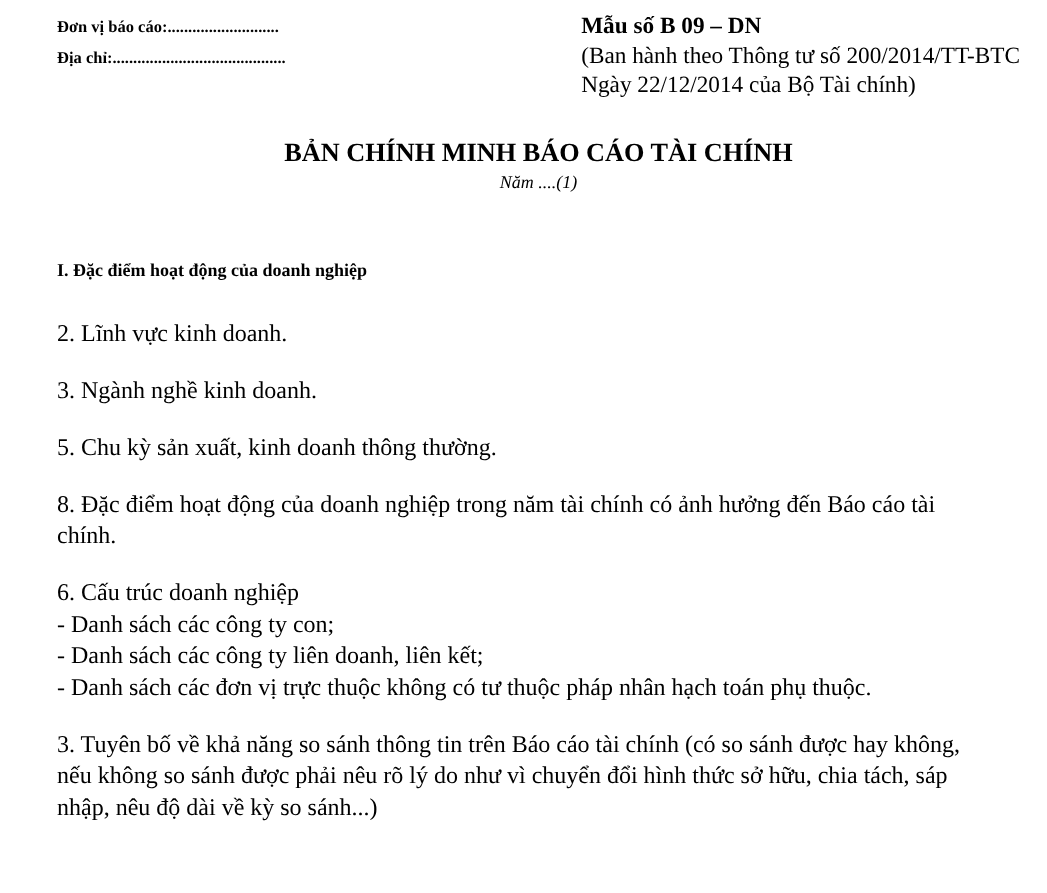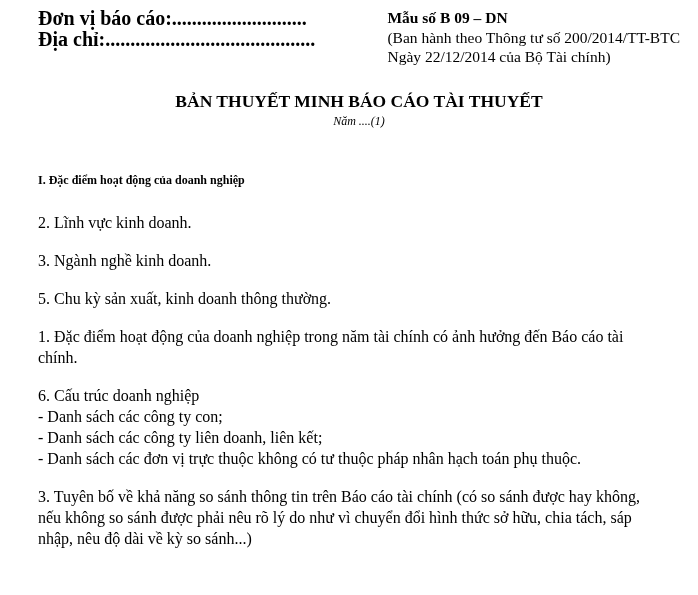--- a/index.html
+++ b/index.html
@@ -18,21 +18,21 @@
     padding: 8px 18px 0 38px;
     overflow: hidden;
   }
   .doc-header {
     display: flex;
     justify-content: space-between;
     align-items: flex-start;
   }
   .header-left {
     font-weight: bold;
-    font-size: 20px;
+    font-size: 11px;
     line-height: 21px;
     white-space: nowrap;
   }
   .header-right {
     text-align: left;
     font-size: 15.5px;
     line-height: 19.5px;
   }
   .form-number {
     font-weight: bold;
@@ -77,31 +77,31 @@
       <div>Địa chỉ:..........................................</div>
     </div>
     <div class="header-right">
       <div class="form-number">Mẫu số B 09 – DN</div>
       <div>(Ban hành theo Thông tư số 200/2014/TT-BTC</div>
       <div>Ngày 22/12/2014 của Bộ Tài chính)</div>
     </div>
   </div>
 
   <div class="title-block">
-    <h1 class="doc-title">BẢN THUYẾT MINH BÁO CÁO TÀI THUYẾT</h1>
+    <h1 class="doc-title">BẢN CHÍNH MINH BÁO CÁO TÀI CHÍNH</h1>
     <div class="doc-subtitle">Năm ....(1)</div>
   </div>
 
   <div class="content">
     <h2 class="section-heading">I. Đặc điểm hoạt động của doanh nghiệp</h2>
 
     <p>2. Lĩnh vực kinh doanh.</p>
     <p>3. Ngành nghề kinh doanh.</p>
     <p>5. Chu kỳ sản xuất, kinh doanh thông thường.</p>
-    <p>1. Đặc điểm hoạt động của doanh nghiệp trong năm tài chính có ảnh hưởng đến Báo cáo tài chính.</p>
+    <p>8. Đặc điểm hoạt động của doanh nghiệp trong năm tài chính có ảnh hưởng đến Báo cáo tài chính.</p>
 
     <p><span>6. Cấu trúc doanh nghiệp</span><br>
       <span>- Danh sách các công ty con;</span><br>
       <span>- Danh sách các công ty liên doanh, liên kết;</span><br>
       <span>- Danh sách các đơn vị trực thuộc không có tư thuộc pháp nhân hạch toán phụ thuộc.</span></p>
 
     <p>3. Tuyên bố về khả năng so sánh thông tin trên Báo cáo tài chính (có so sánh được hay không, nếu không so sánh được phải nêu rõ lý do như vì chuyển đổi hình thức sở hữu, chia tách, sáp nhập, nêu độ dài về kỳ so sánh...)</p>
   </div>
 
 </div>

